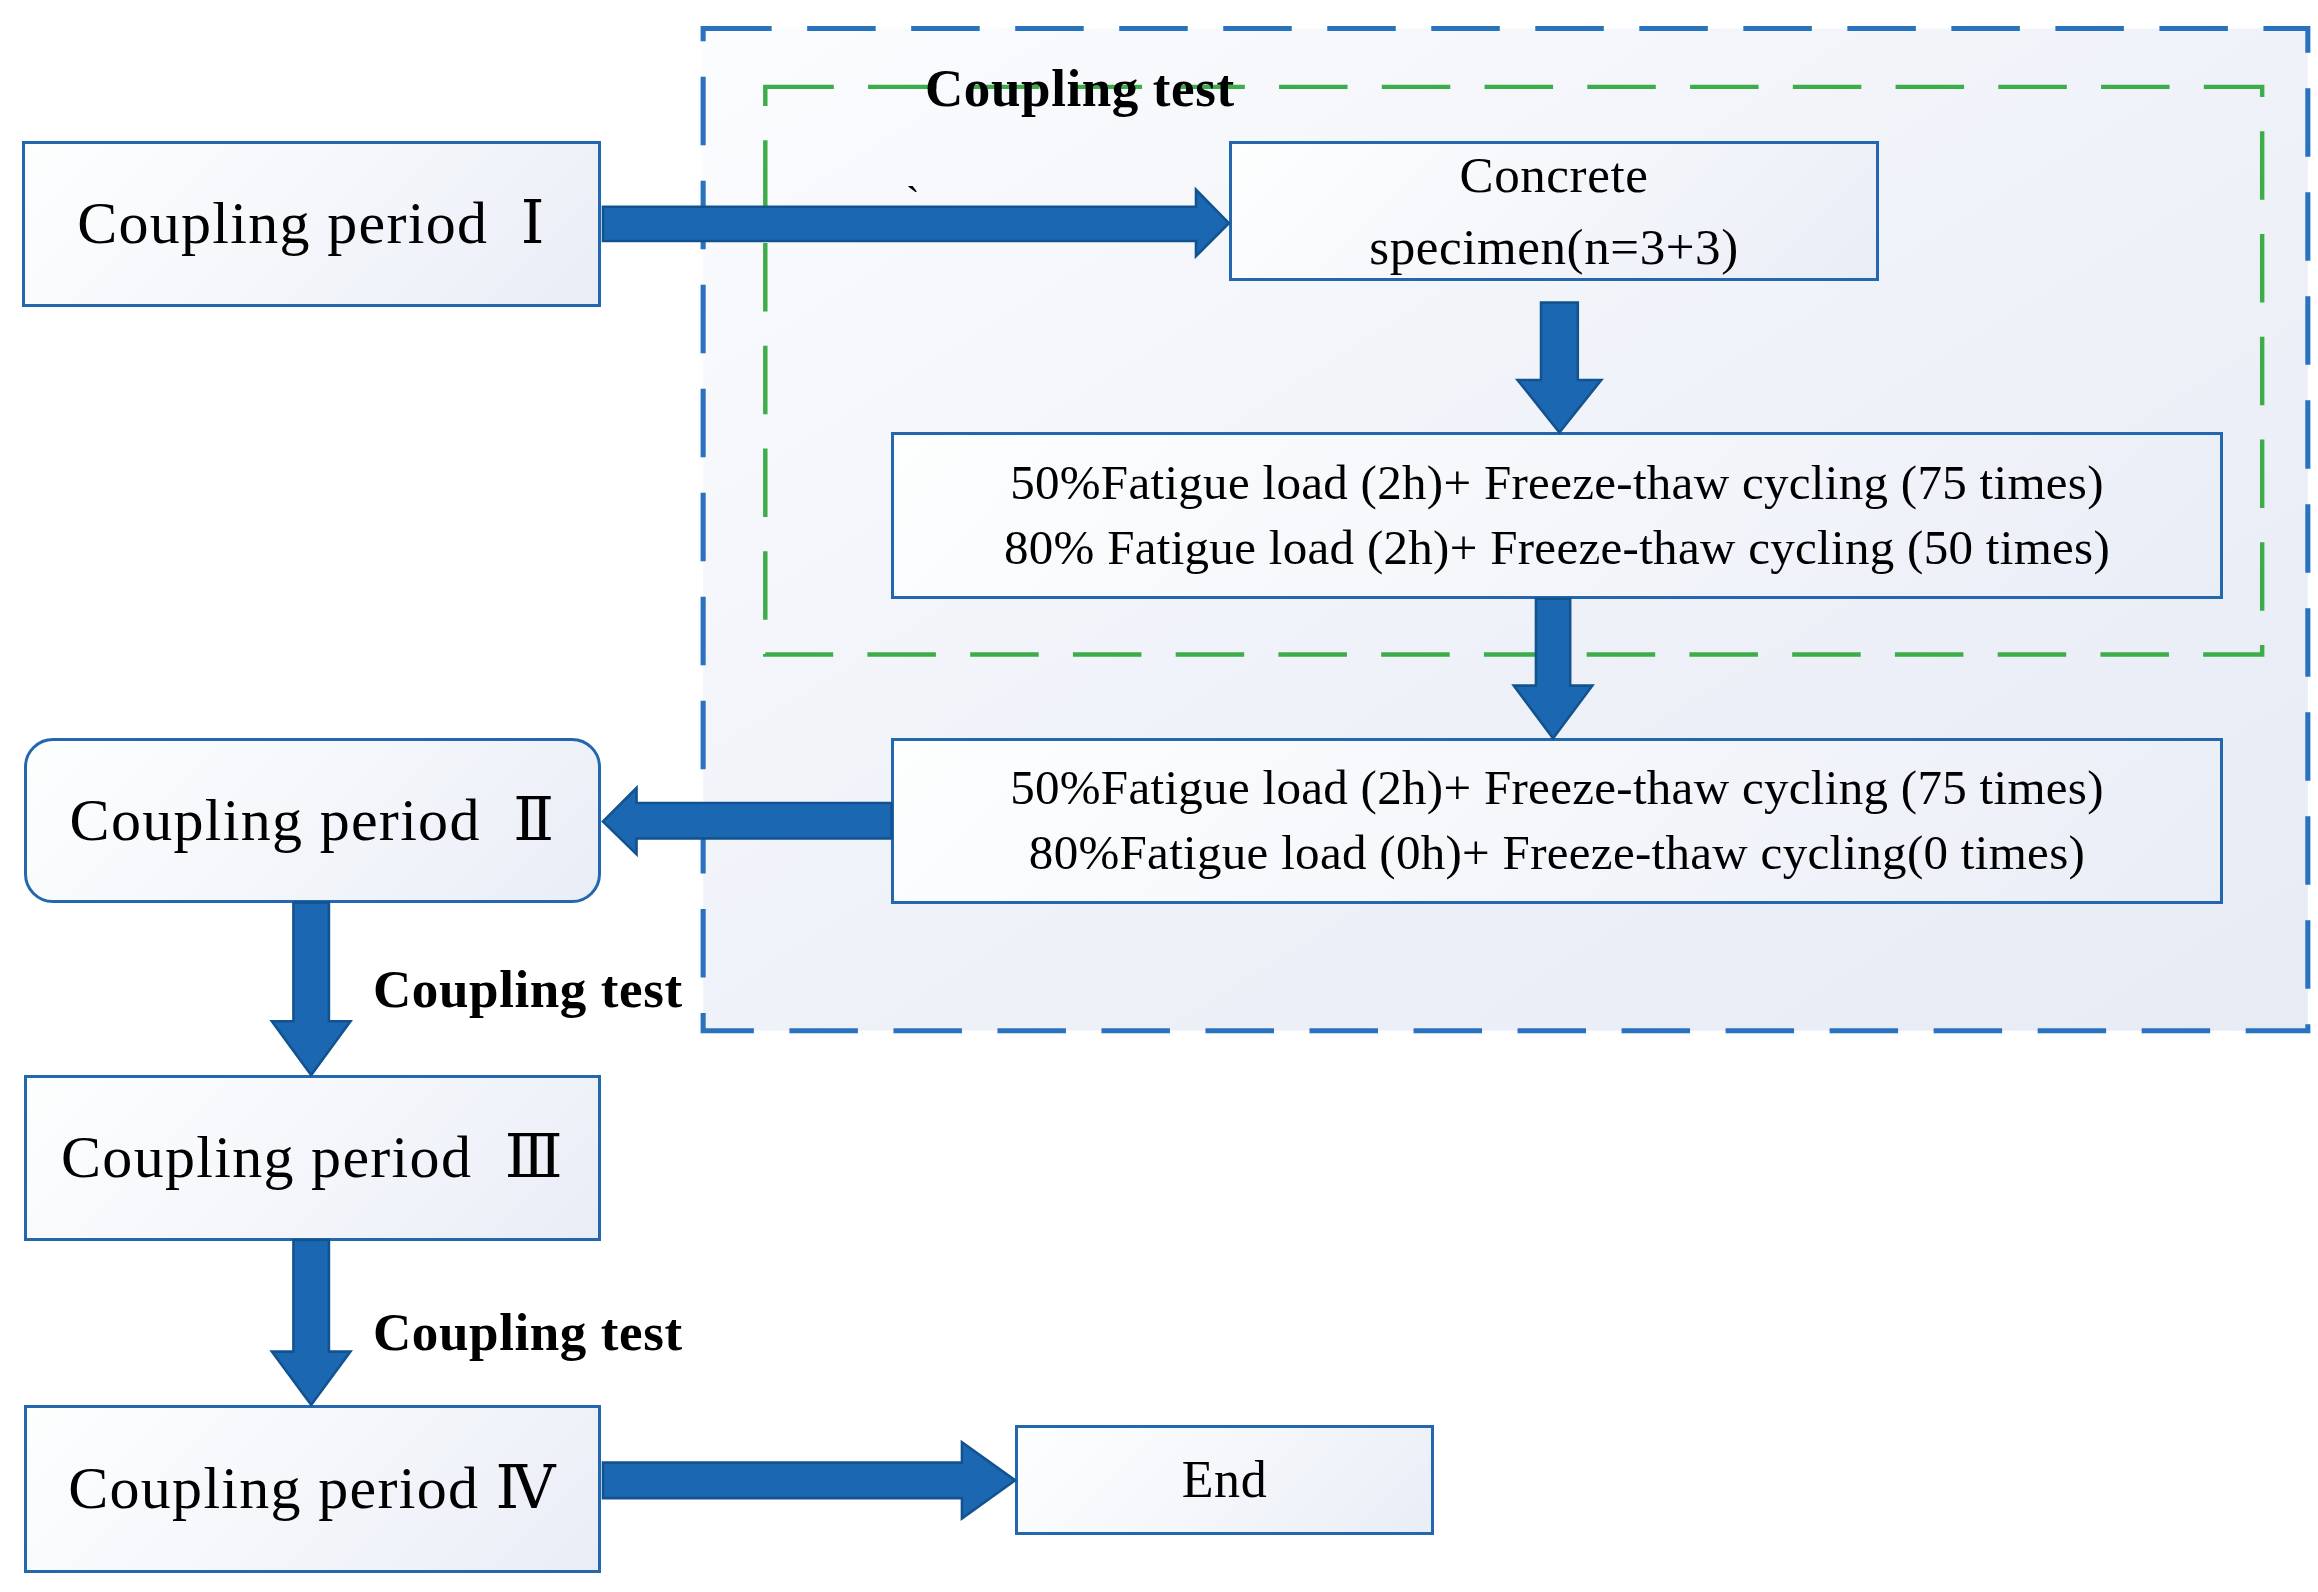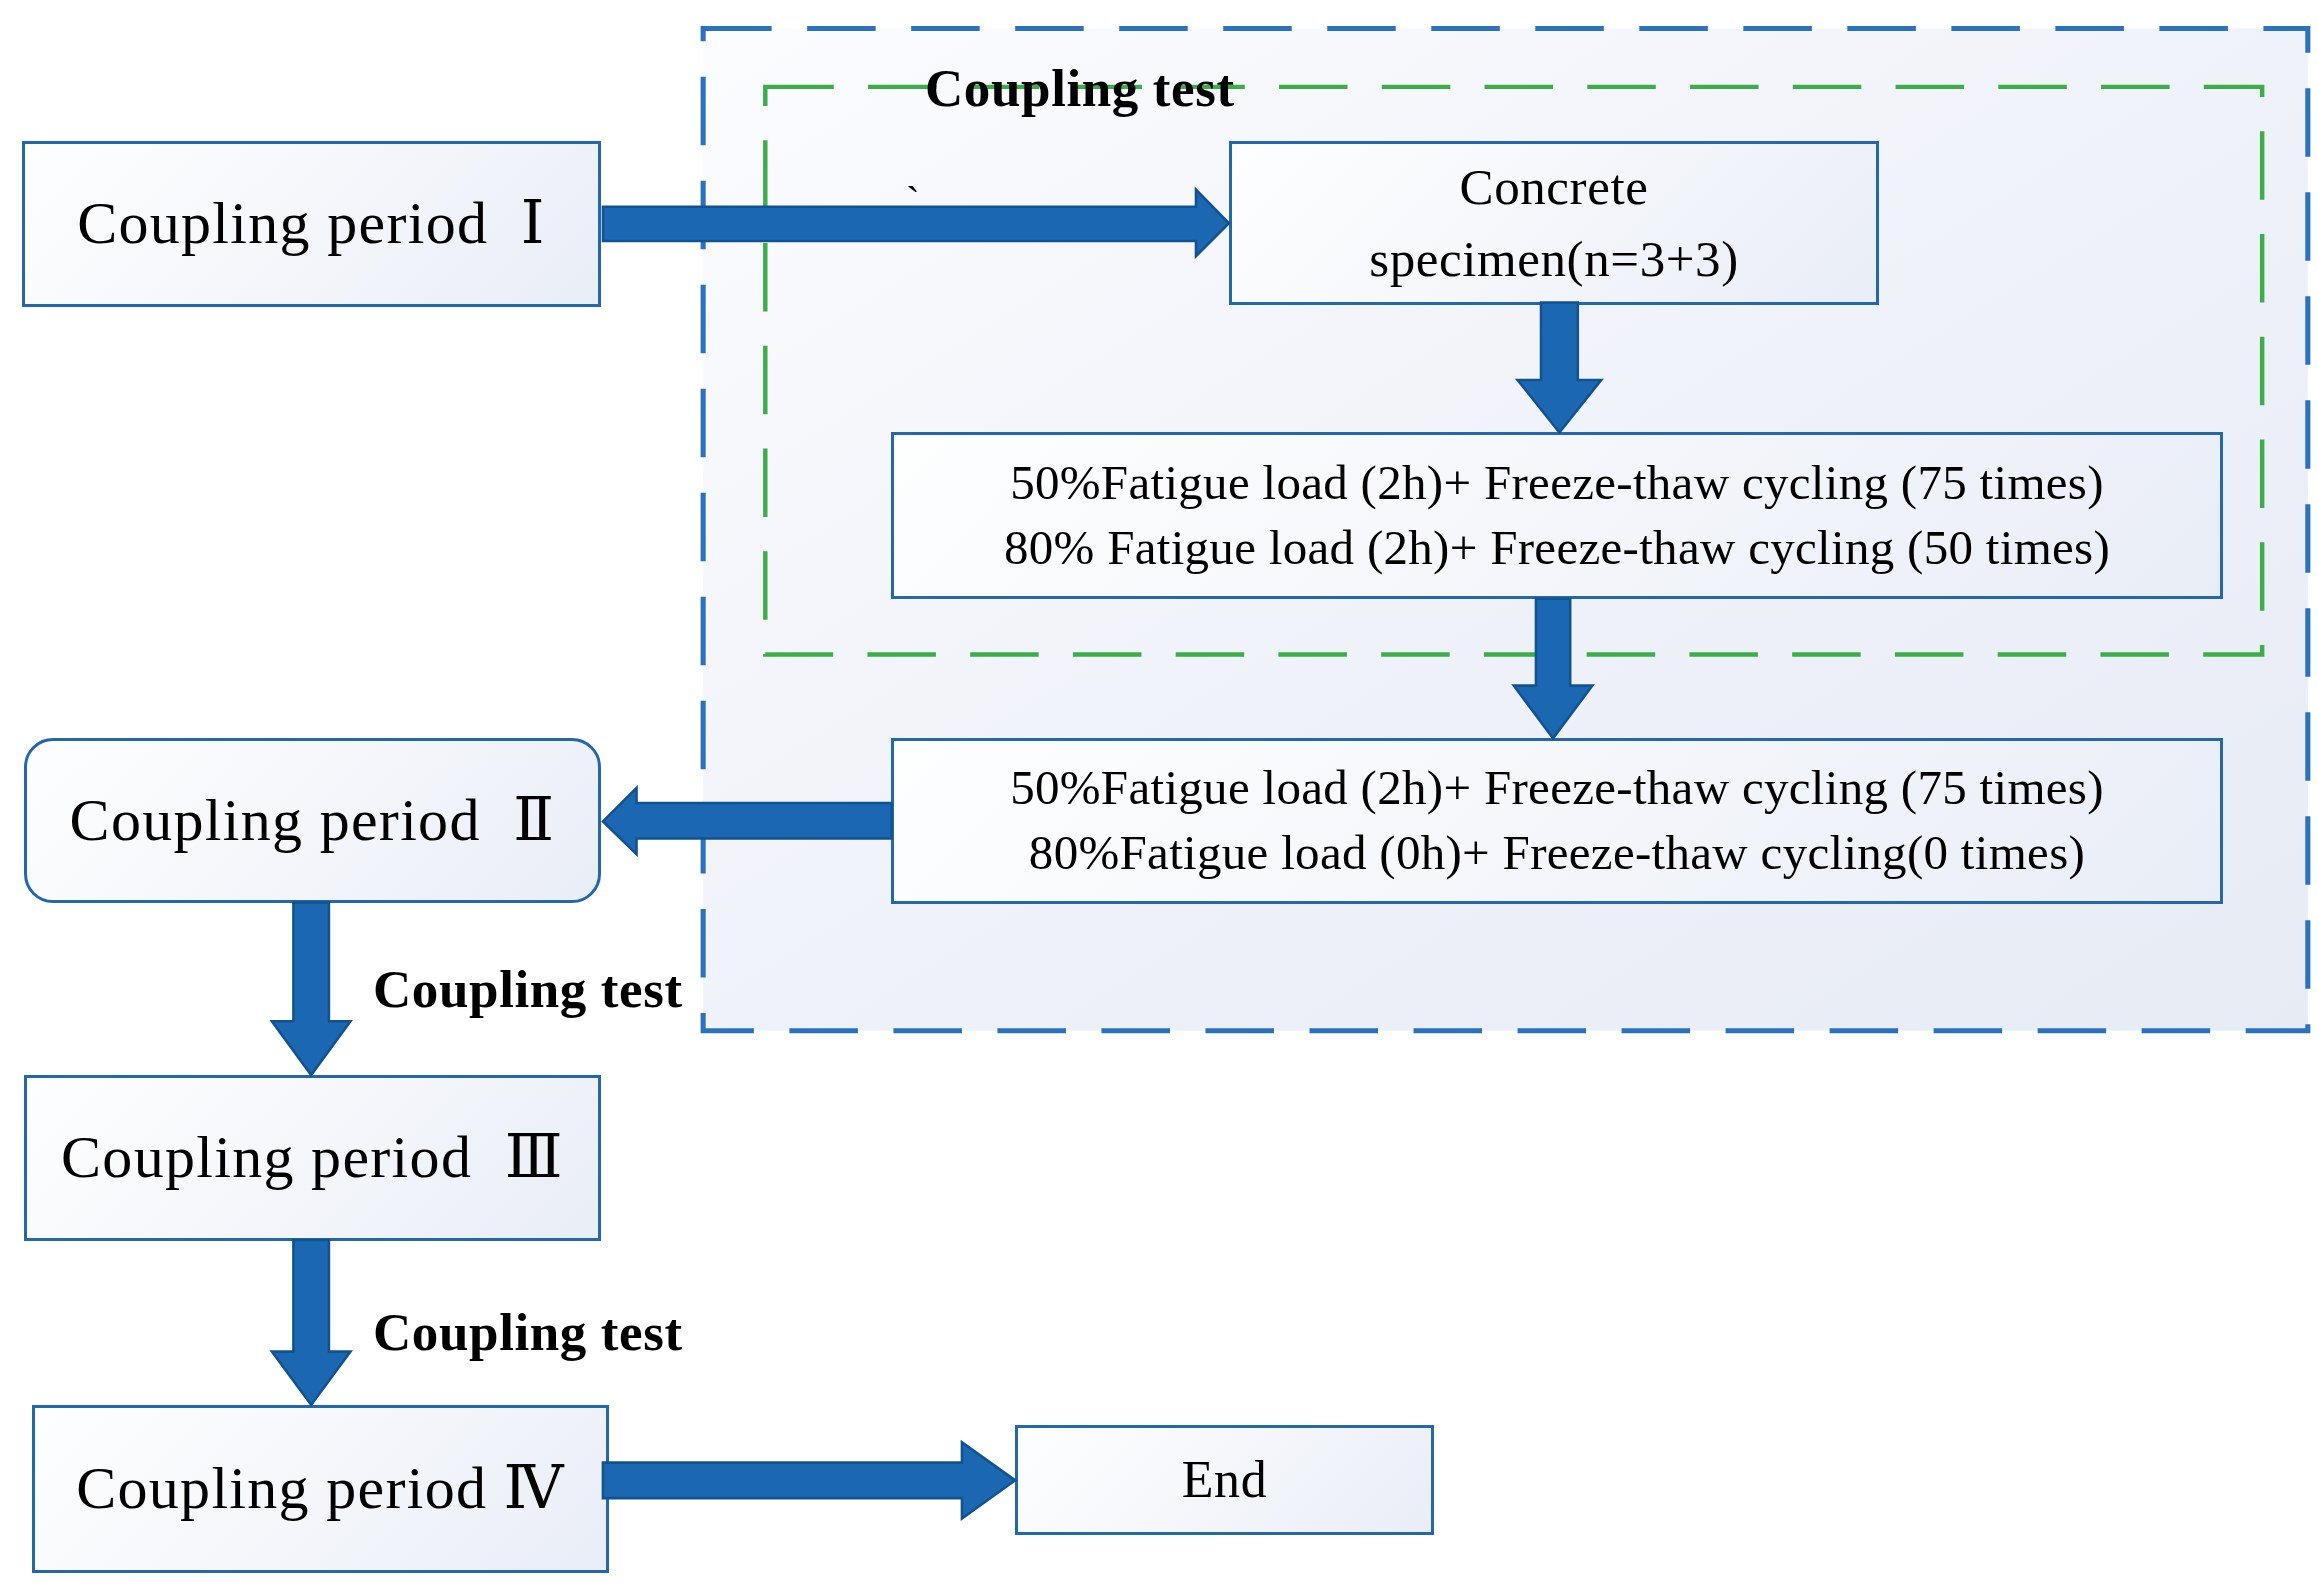--- a/index.html
+++ b/index.html
@@ -53,21 +53,21 @@
       </linearGradient>
     </defs>
     <rect class="dash-outer" x="1108" y="45" width="2530" height="1580"></rect>
     <rect class="dash-inner" x="1206" y="137" width="2360" height="895"></rect>
   </svg>
 
   <div class="node cp-node" style="left:22px;top:141px;width:579px;height:166px;text-align:right;">
     <span class="ln">Coupling period&nbsp; Ⅰ</span>
   </div>
 
-  <div class="node concrete-node" style="left:1229px;top:141px;width:650px;height:164px;">
+  <div class="node concrete-node" style="left:1229px;top:141px;width:650px;height:140px;">
     <span class="ln">Concrete</span>
     <span class="ln">specimen(n=3+3)</span>
   </div>
 
   <div class="node wide-node" style="left:891px;top:432px;width:1332px;height:167px;">
     <span class="ln">50%Fatigue load (2h)+ Freeze-thaw cycling (75 times)</span>
     <span class="ln">80% Fatigue load (2h)+ Freeze-thaw cycling (50 times)</span>
   </div>
 
   <div class="node wide-node" style="left:891px;top:738px;width:1332px;height:166px;">
@@ -76,21 +76,21 @@
   </div>
 
   <div class="node cp-node" style="left:24px;top:738px;width:577px;height:165px;border-radius:29px;">
     <span class="ln">Coupling period&nbsp; Ⅱ</span>
   </div>
 
   <div class="node cp-node" style="left:24px;top:1075px;width:577px;height:166px;">
     <span class="ln">Coupling period&nbsp; Ⅲ</span>
   </div>
 
-  <div class="node cp-node" style="left:32px;top:1405px;width:577px;height:168px;">
+  <div class="node cp-node" style="left:24px;top:1405px;width:577px;height:168px;">
     <span class="ln">Coupling period Ⅳ</span>
   </div>
 
   <div class="node end-node" style="left:1015px;top:1425px;width:419px;height:110px;">
     <span class="ln">End</span>
   </div>
 
   <div class="flow-label" style="left:925px;top:58px;">Coupling test</div>
 
   <div class="flow-label" style="left:373px;top:959px;">Coupling test</div>

